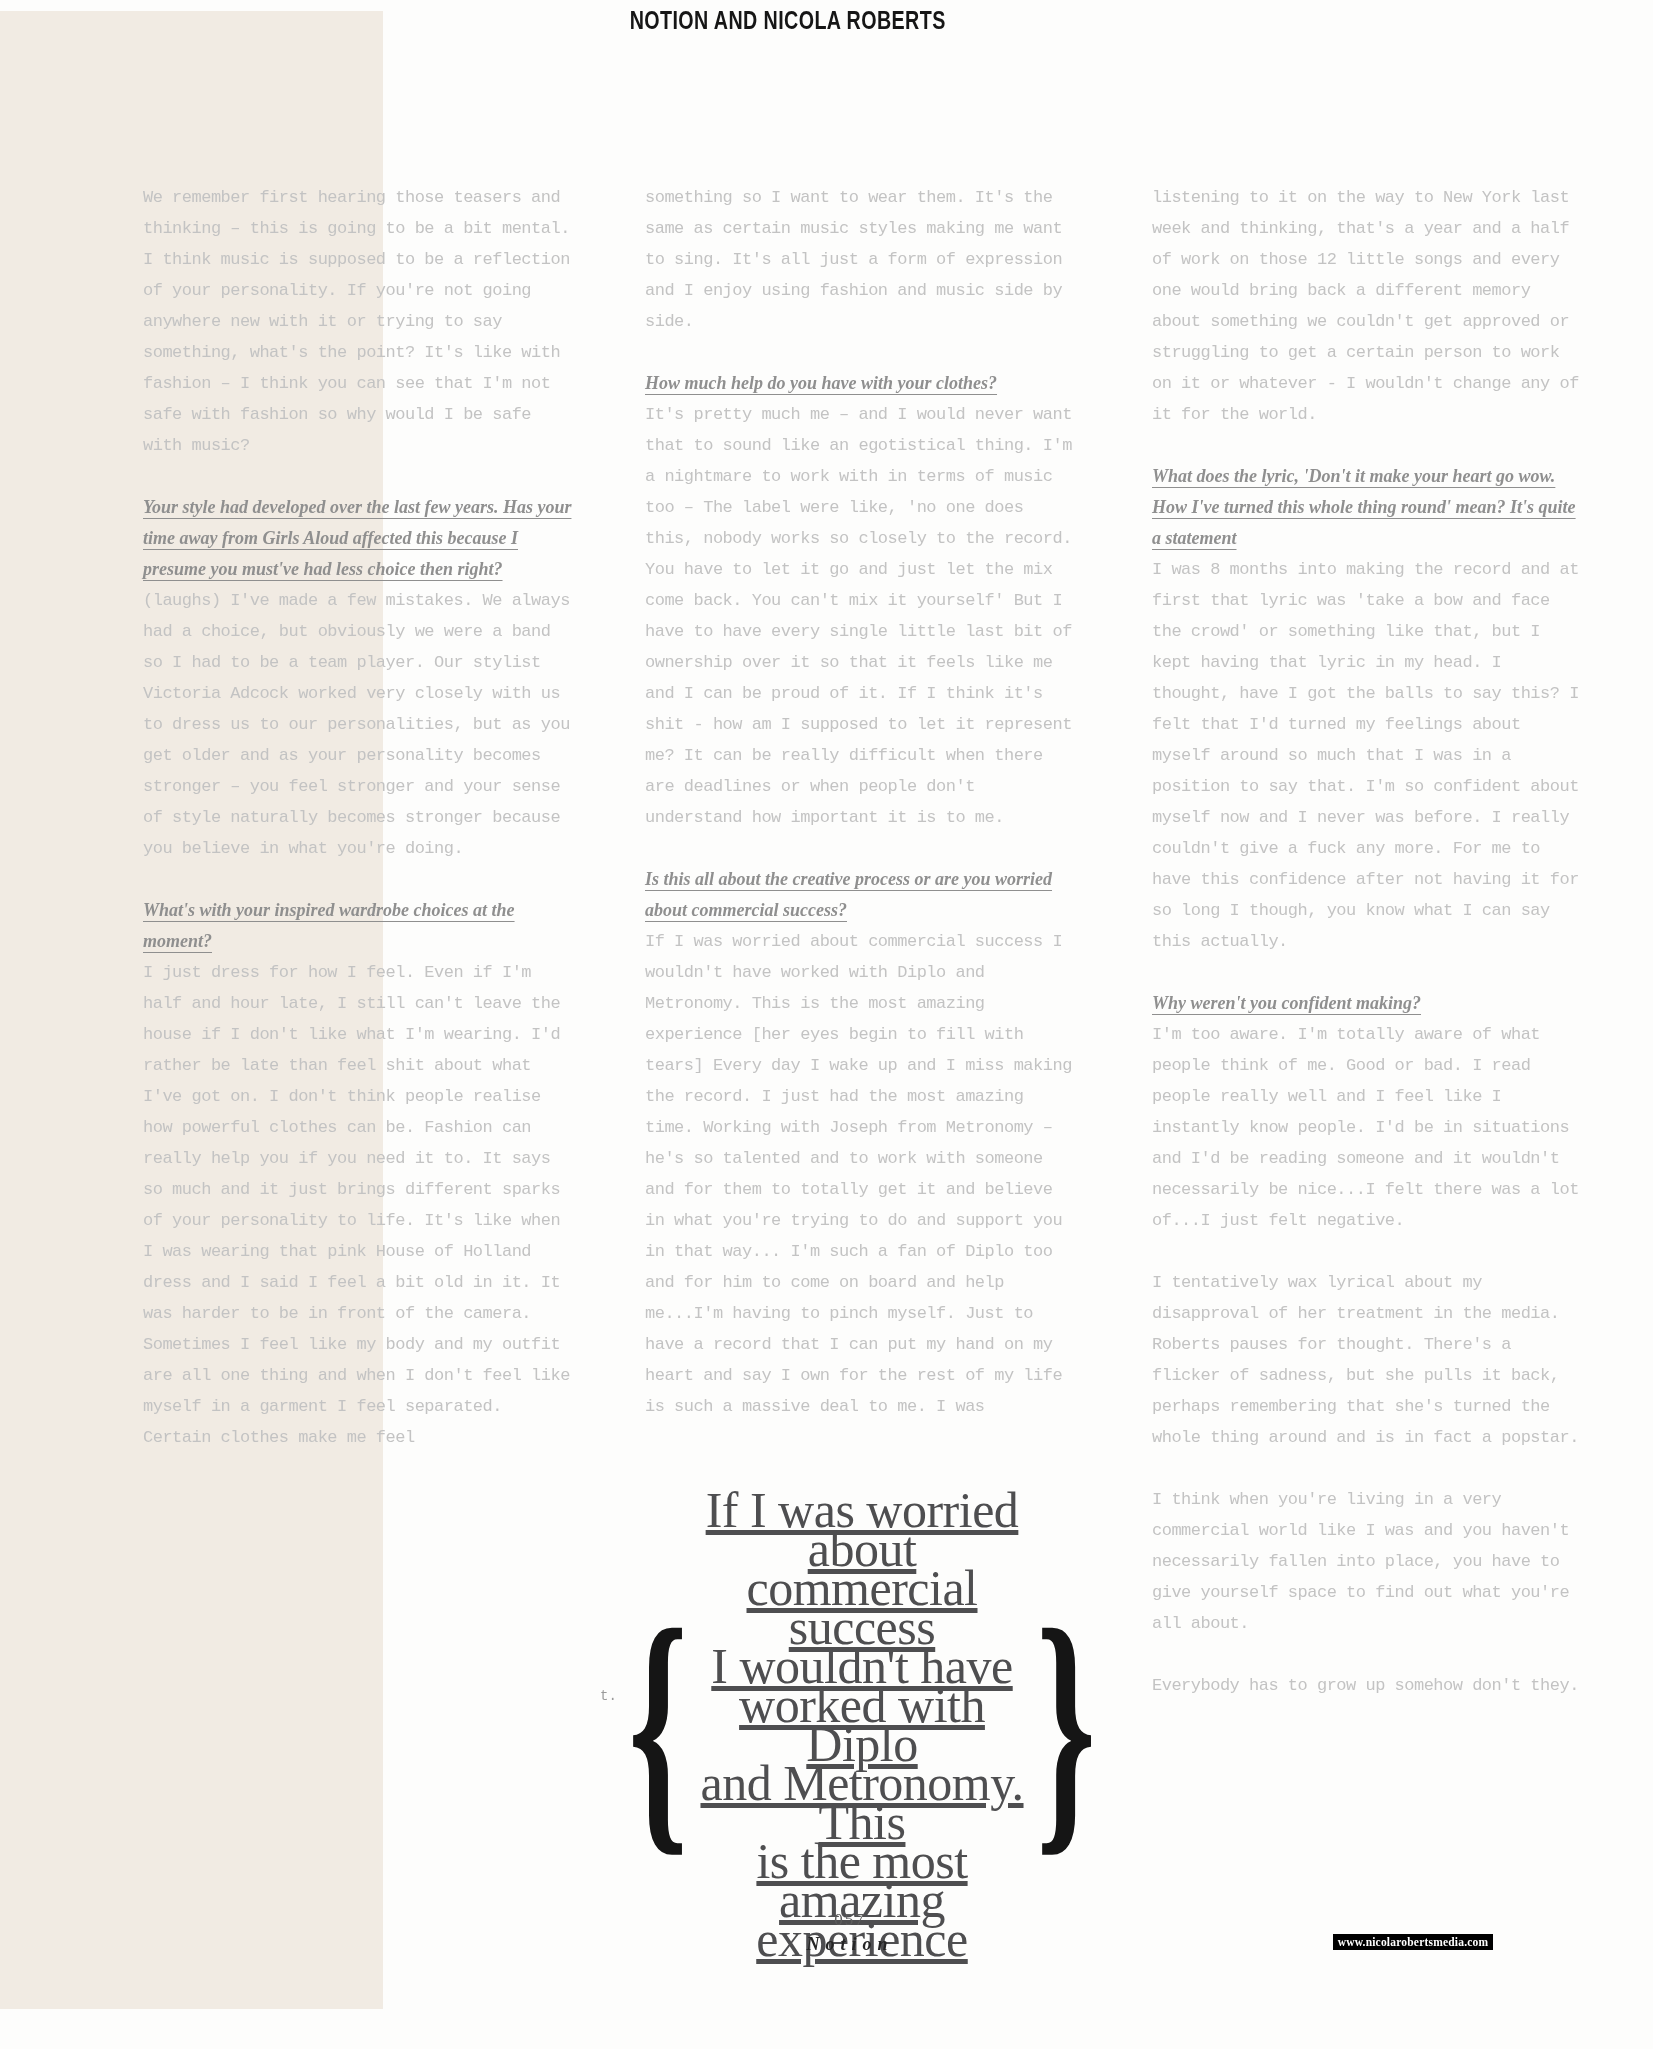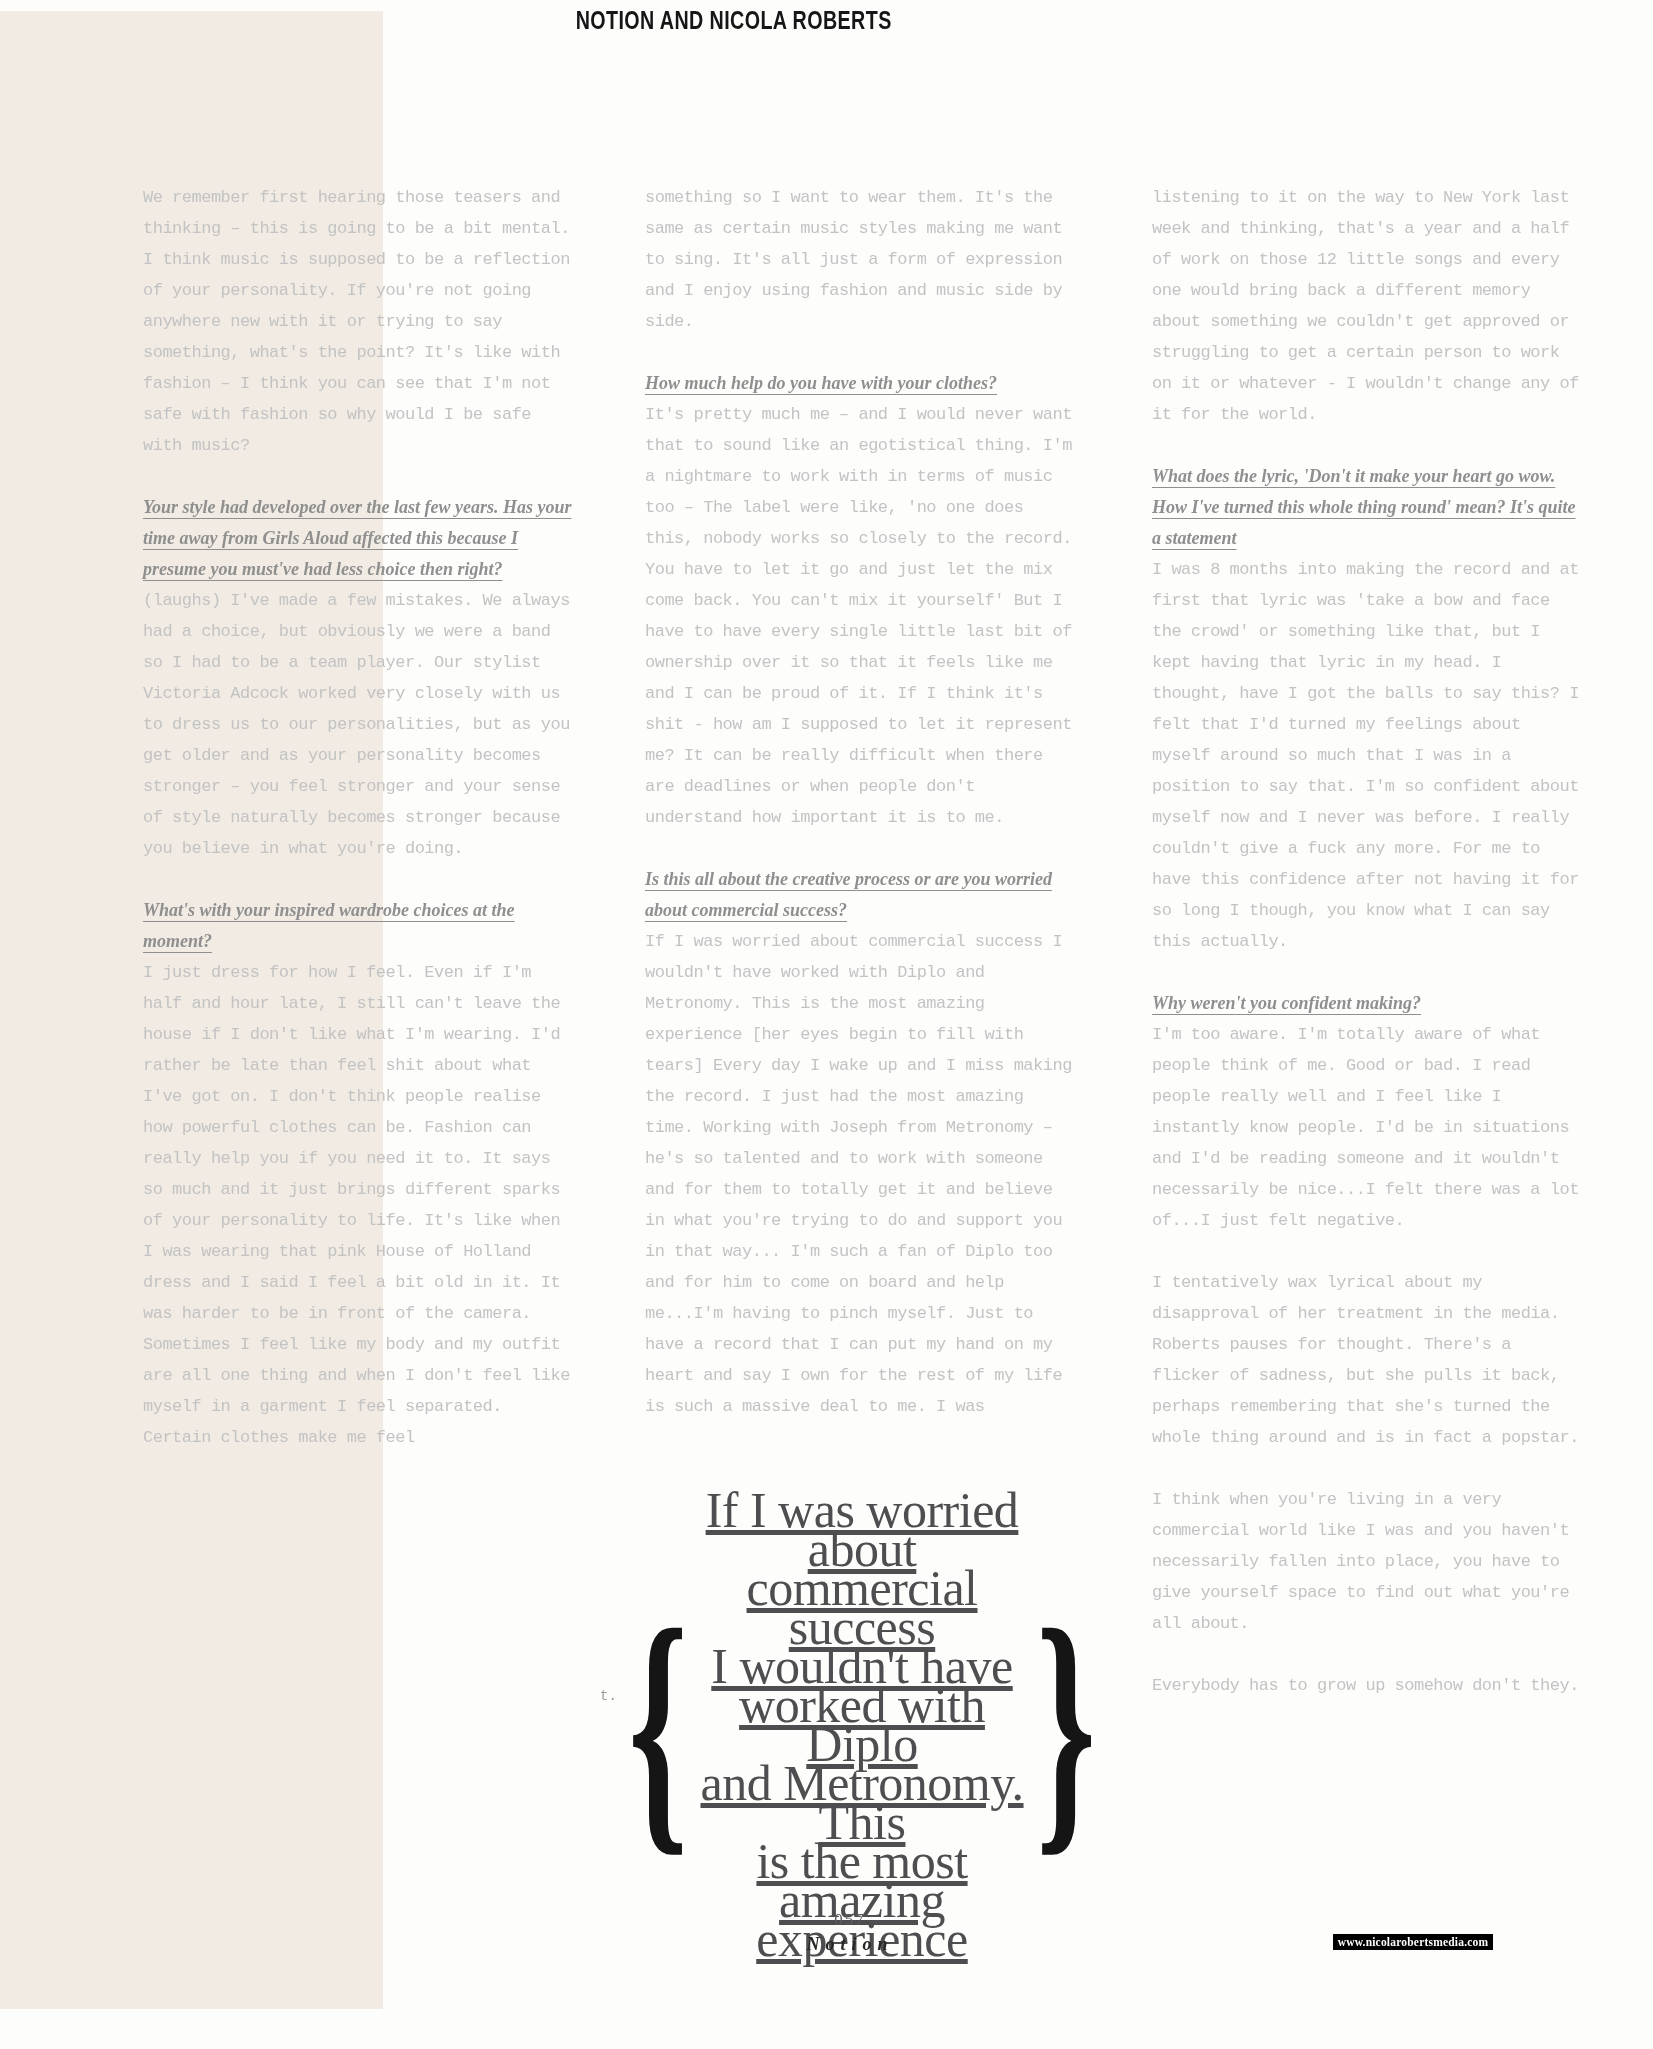--- a/index.html
+++ b/index.html
@@ -8,24 +8,24 @@
     width:1653px;height:2049px;
     background:#fdfdfc;
     overflow:hidden;
     font-family:"Liberation Sans",sans-serif;
   }
   .beige-strip{
     position:absolute;left:0;top:11px;width:383px;height:1998px;
     background:var(--beige,#f1ebe3);
   }
   .header-title{
-    position:absolute;top:6px;left:0;width:1468px;
+    position:absolute;top:6px;left:18px;width:1468px;
     text-align:center;
     font-family:"Liberation Sans",sans-serif;
-    font-weight:bold;font-size:24px;letter-spacing:0.5px;color:#161616;
+    font-weight:bold;font-size:24px;letter-spacing:0.5px;color:#161616;padding-left:36px;
   }
   .header-title span{display:inline-block;transform:scaleX(0.82) scaleY(1.1);}
   .col{
     position:absolute;top:182px;
     font-family:"Liberation Mono","DejaVu Sans Mono",monospace;
     font-size:17px;line-height:31px;
     color:var(--bodytext,#c3c3c3);
     letter-spacing:-0.5px;
   }
   .col-1{left:143px;width:430px;}

